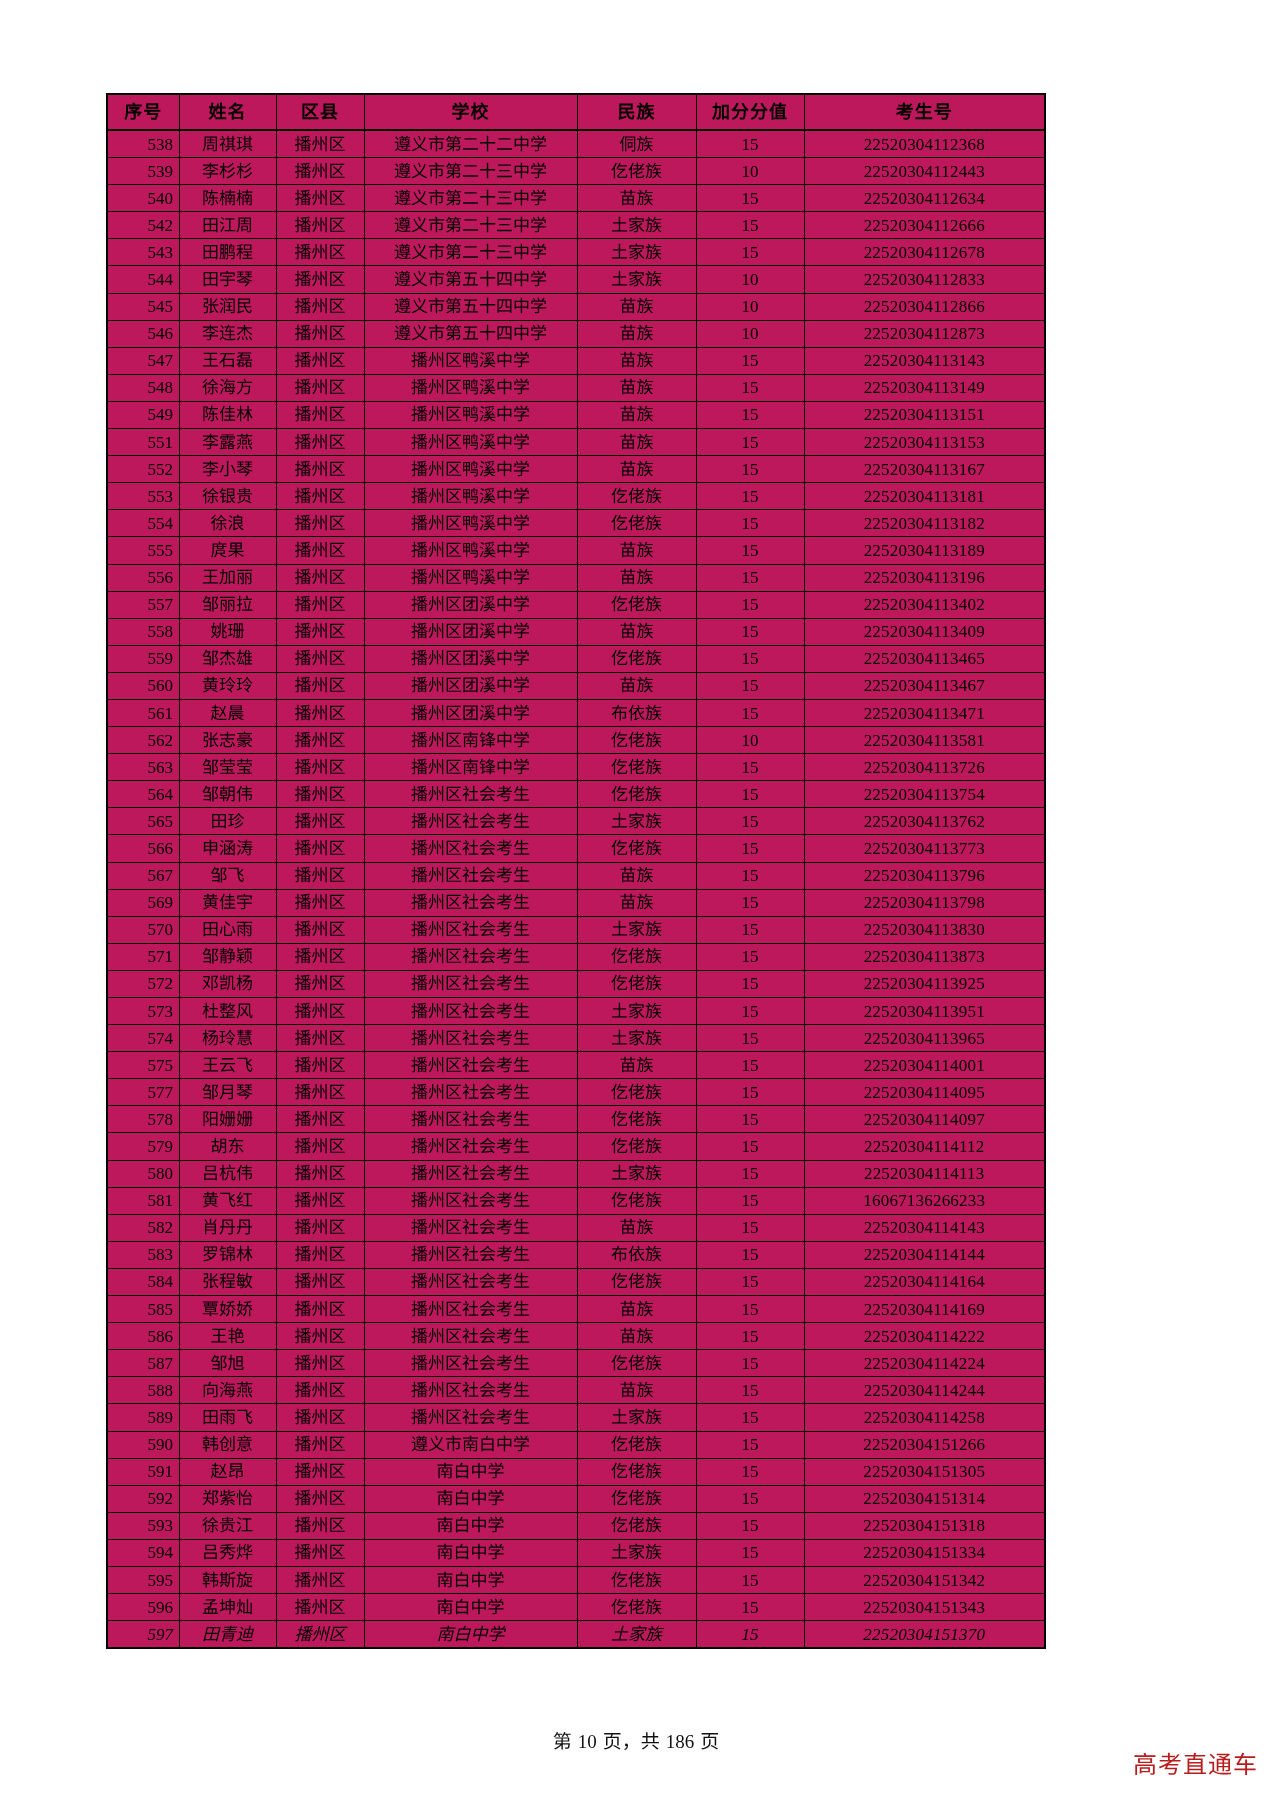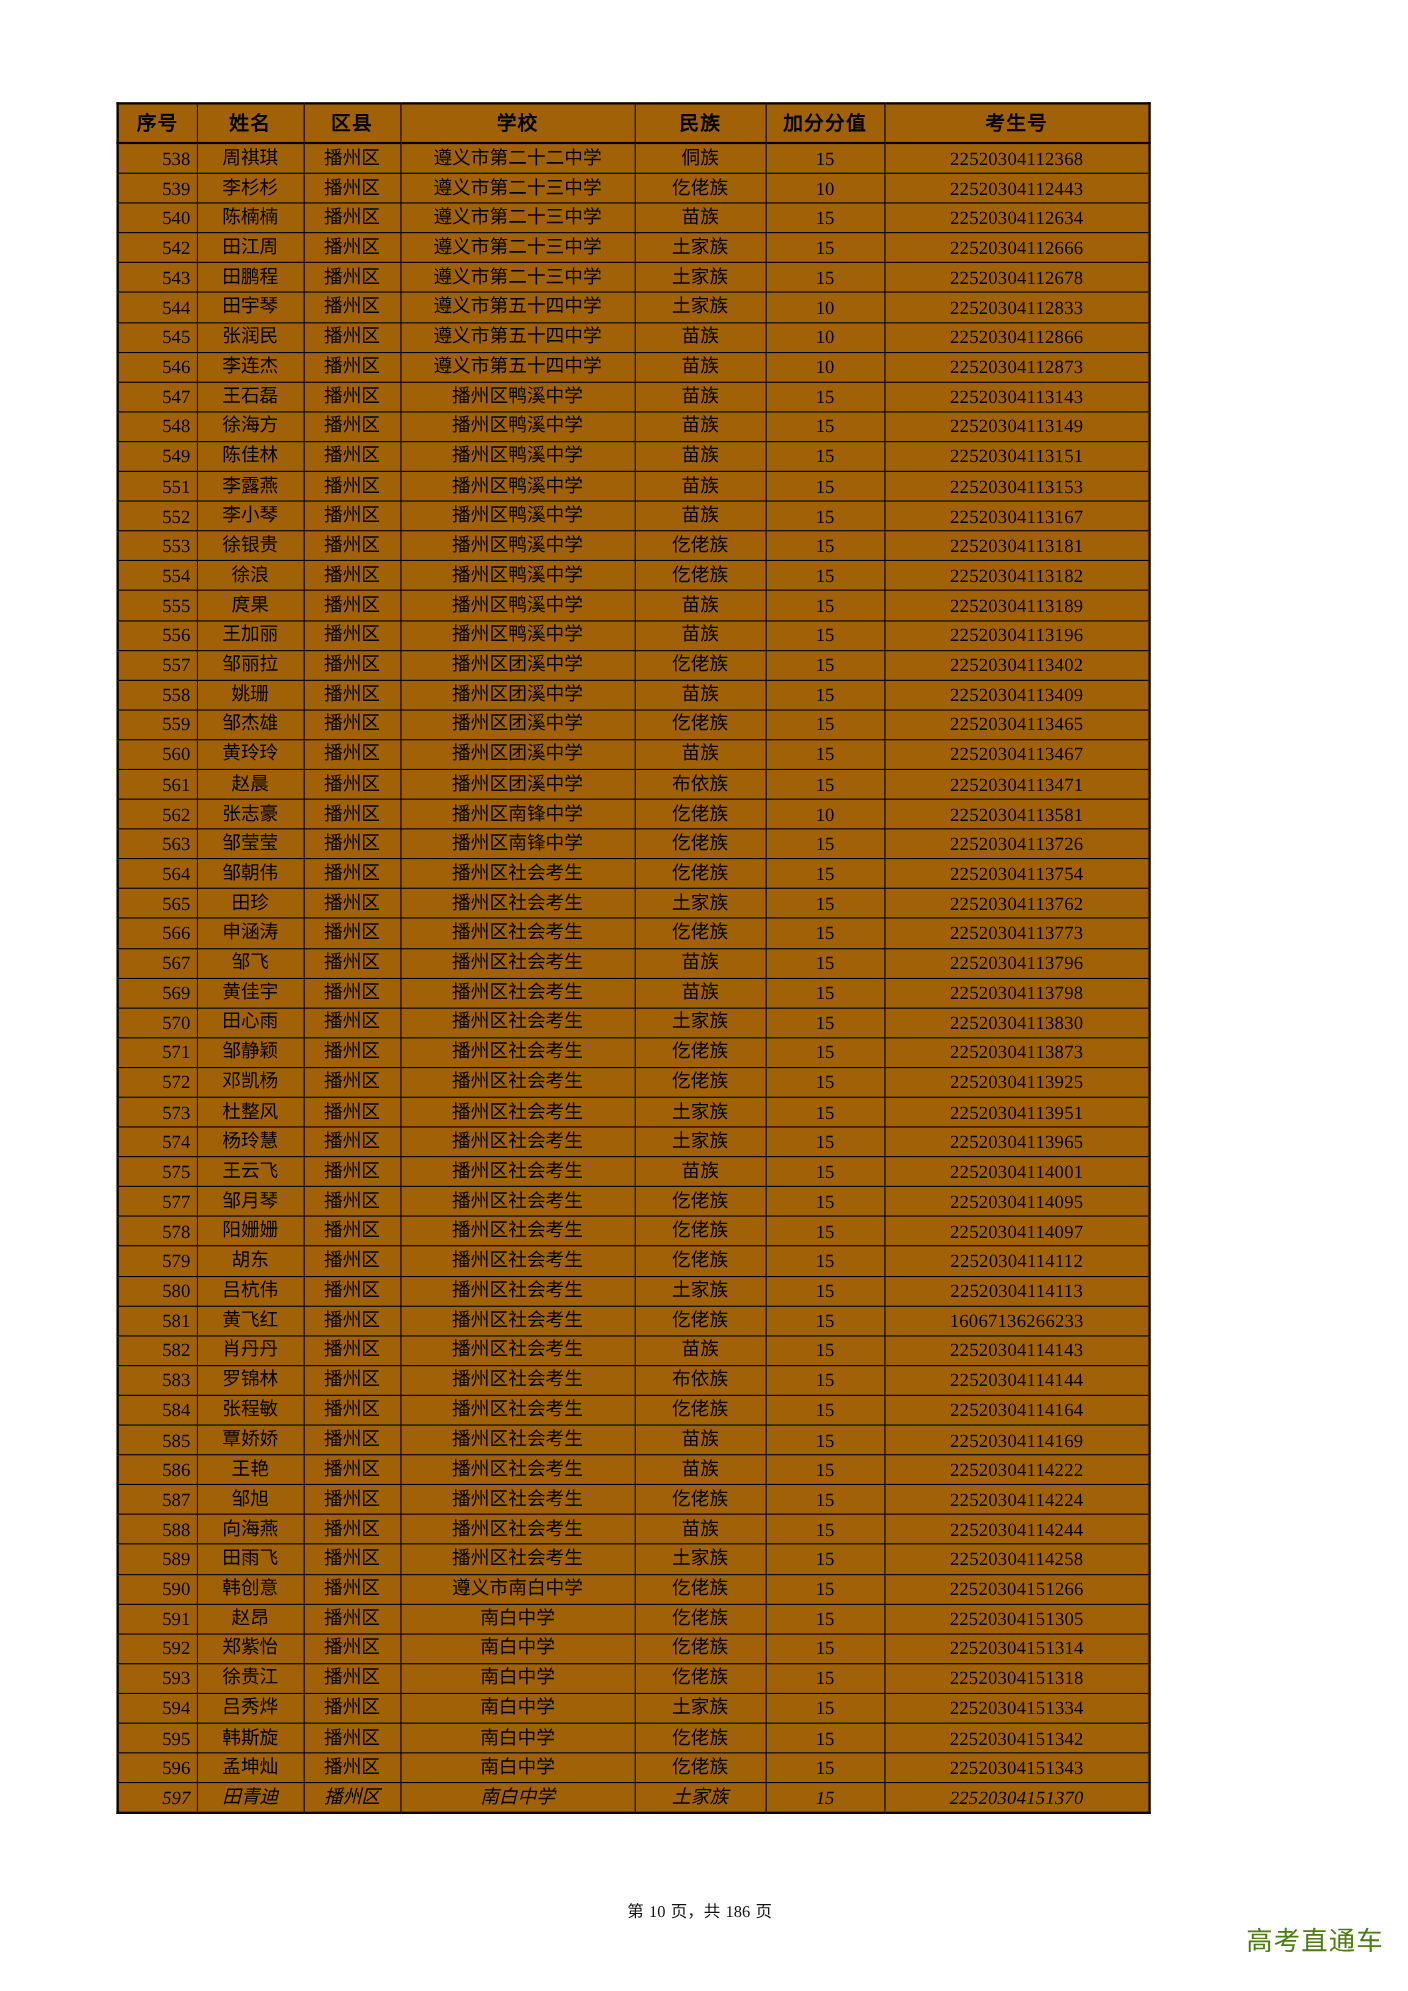--- a/index.html
+++ b/index.html
@@ -27,21 +27,21 @@
   .table-wrap {
     position: absolute;
     left: 106px;
     top: 93px;
     width: 938px;
   }
   table.roster {
     border-collapse: collapse;
     width: 938px;
     table-layout: fixed;
-    background: #a16207;
+    background: #be185d;
   }
   table.roster th,
   table.roster td {
     border: 1px solid #000000;
     text-align: center;
     vertical-align: middle;
     padding: 0;
     line-height: 1;
     white-space: nowrap;
     overflow: hidden;
@@ -92,35 +92,35 @@
     font-size: 17px;
     letter-spacing: 0.2px;
   }
 
   .footer {
     position: absolute;
     left: 0;
     top: 1726px;
     width: 1272px;
     text-align: center;
-    font-size: 15px;
+    font-size: 19px;
     font-family: "DejaVu Sans", "Liberation Sans", sans-serif;
     color: #111;
   }
   .footer .pnum {
     font-family: "Liberation Serif", "DejaVu Serif", serif;
   }
 
   .watermark {
     position: absolute;
     right: 22px;
     top: 1745px;
     font-family: "DejaVu Sans", "Liberation Sans", sans-serif;
     font-size: 24px;
-    color: #4d7c0f;
+    color: #b91c1c;
     letter-spacing: 1px;
     user-select: none;
   }
 </style>
 </head>
 <body>
 
 <div class="page">
 
   <div class="table-wrap">

